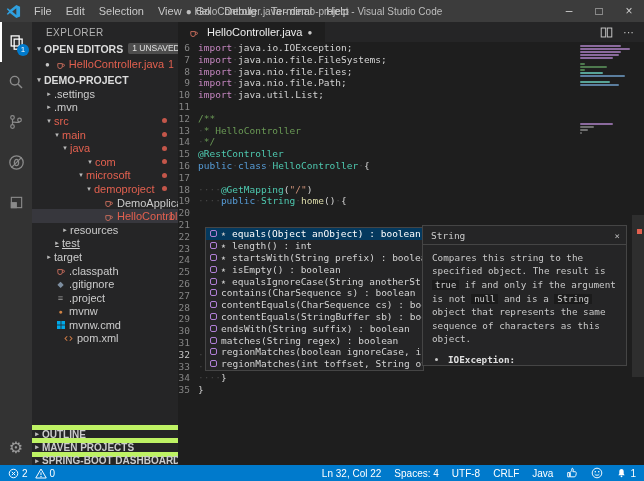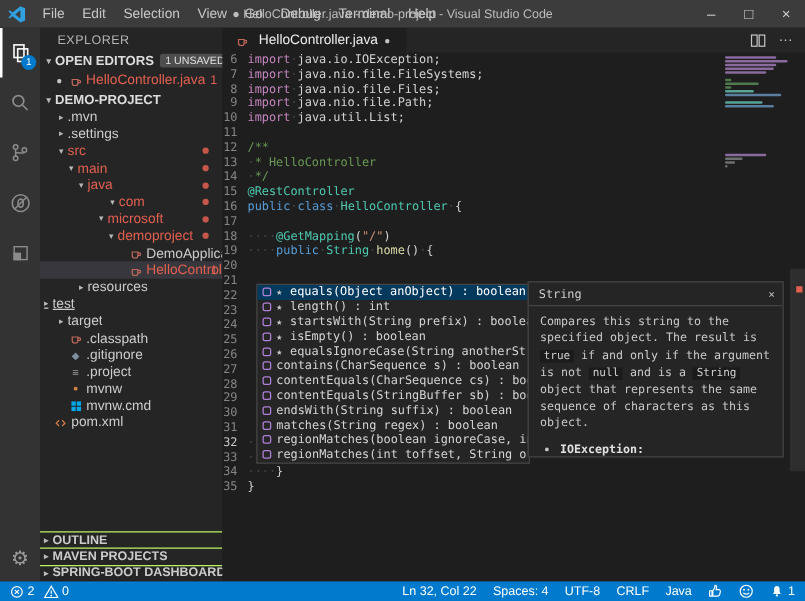--- a/index.html
+++ b/index.html
@@ -34,21 +34,21 @@
   .red-text{color:#e2604f}
   .oe-desc{color:#8a8a8a;font-size:9px;margin-left:4px;flex:1;overflow:hidden}
   .oe-badge{color:#e2604f;font-size:10px;margin-right:5px}
   .tree-row{display:flex;align-items:center;height:13.6px;font-size:11px;white-space:nowrap;position:relative;color:#cccccc}
   .tree-row.selected{background:#37373d}
   .tree-row .lbl{overflow:hidden}
   .tree-dot{position:absolute;right:11px;width:5px;height:5px;border-radius:50%;background:#c4564a}
   .tree-badge{position:absolute;right:4px;color:#e2604f;font-size:10px}
   .file-icon{width:13px;display:inline-flex;justify-content:center;align-items:center;margin-right:2px;flex-shrink:0;font-size:8px}
   .sb-panels{margin-top:auto}
-  .sb-panel{display:flex;align-items:center;height:13.4px;font-size:10px;font-weight:bold;border-top:1px solid #bef264;color:#cccccc;white-space:nowrap}
+  .sb-panel{display:flex;align-items:center;height:13.4px;font-size:10px;font-weight:bold;border-top:5px solid #bef264;color:#cccccc;white-space:nowrap}
 
   
   .editor-area{flex:1;display:flex;flex-direction:column;position:relative;min-width:0;background:#1e1e1e}
   .tabbar{height:20px;background:#252526;display:flex;align-items:center;flex-shrink:0}
   .tab{background:#1e1e1e;height:20px;display:flex;align-items:center;padding:0 9px;font-size:11px;color:#ececec;gap:5px}
   .tab-actions{margin-left:auto;display:flex;align-items:center;gap:10px;padding-right:10px;color:#c5c5c5;font-size:11px}
   .code{position:relative;flex:1;font-family:"DejaVu Sans Mono",monospace;font-size:9.5px}
   .code-line{display:flex;height:11.8px;line-height:11.8px;white-space:pre}
   .gutter{width:20px;text-align:right;color:#858585;padding-right:8px;flex-shrink:0}
   .gutter.active{color:#c6c6c6}
@@ -178,25 +178,25 @@
         </div>
       </div>
 
     <div class="section-header">
       <span class="arrow">▾</span>
       <span>DEMO-PROJECT</span>
     </div>
     <div id="tree">
         <div class="tree-row" style="padding-left: 12px;">
           <span class="arrow">▸</span>
+          <span class="lbl">.settings</span>
+        </div>
+        <div class="tree-row" style="padding-left: 12px;">
+          <span class="arrow">▸</span>
           <span class="lbl">.mvn</span>
-        </div>
-        <div class="tree-row" style="padding-left: 12px;">
-          <span class="arrow">▸</span>
-          <span class="lbl">.settings</span>
         </div>
         <div class="tree-row" style="padding-left: 12px;">
           <span class="arrow">▾</span>
           <span class="lbl red-text">src</span>
           <span class="tree-dot"></span>
         </div>
         <div class="tree-row" style="padding-left: 20px;">
           <span class="arrow">▾</span>
           <span class="lbl red-text">main</span>
           <span class="tree-dot"></span>
@@ -239,21 +239,21 @@
               <path d="M7 4.7 h1.2 a1.2 1.2 0 0 1 0 2.4 H7"></path>
             </svg>
           </span>
           <span class="lbl red-text">HelloController...</span>
           <span class="tree-badge">1</span>
         </div>
         <div class="tree-row" style="padding-left: 28px;">
           <span class="arrow">▸</span>
           <span class="lbl">resources</span>
         </div>
-        <div class="tree-row" style=" text-decoration: underline;">
+        <div class="tree-row" style="padding-left: 20px; text-decoration: underline;">
           <span class="arrow">▸</span>
           <span class="lbl">test</span>
         </div>
         <div class="tree-row" style="padding-left: 12px;">
           <span class="arrow">▸</span>
           <span class="lbl">target</span>
         </div>
         <div class="tree-row" style="padding-left: 12px;">
           <span class="arrow"></span>
           <span class="file-icon">
@@ -290,21 +290,21 @@
           <span class="file-icon">
             <svg width="8" height="8" viewBox="0 0 10 10">
               <rect x="0" y="0" width="4.5" height="4.5" fill="#00a8e8"></rect>
               <rect x="5.5" y="0" width="4.5" height="4.5" fill="#00a8e8"></rect>
               <rect x="0" y="5.5" width="4.5" height="4.5" fill="#00a8e8"></rect>
               <rect x="5.5" y="5.5" width="4.5" height="4.5" fill="#00a8e8"></rect>
             </svg>
           </span>
           <span class="lbl">mvnw.cmd</span>
         </div>
-        <div class="tree-row" style="padding-left: 0;">
+        <div class="tree-row" style="padding-left: 20px;">
           <span class="arrow"></span>
           <span class="file-icon">
             <svg width="9" height="9" viewBox="0 0 10 10" fill="none" stroke="#cc7a45" stroke-width="1.2">
               <path d="M3.6 2.5 L1.2 5 L3.6 7.5"></path>
               <path d="M6.4 2.5 L8.8 5 L6.4 7.5"></path>
             </svg>
           </span>
           <span class="lbl">pom.xml</span>
         </div>
       </div>

